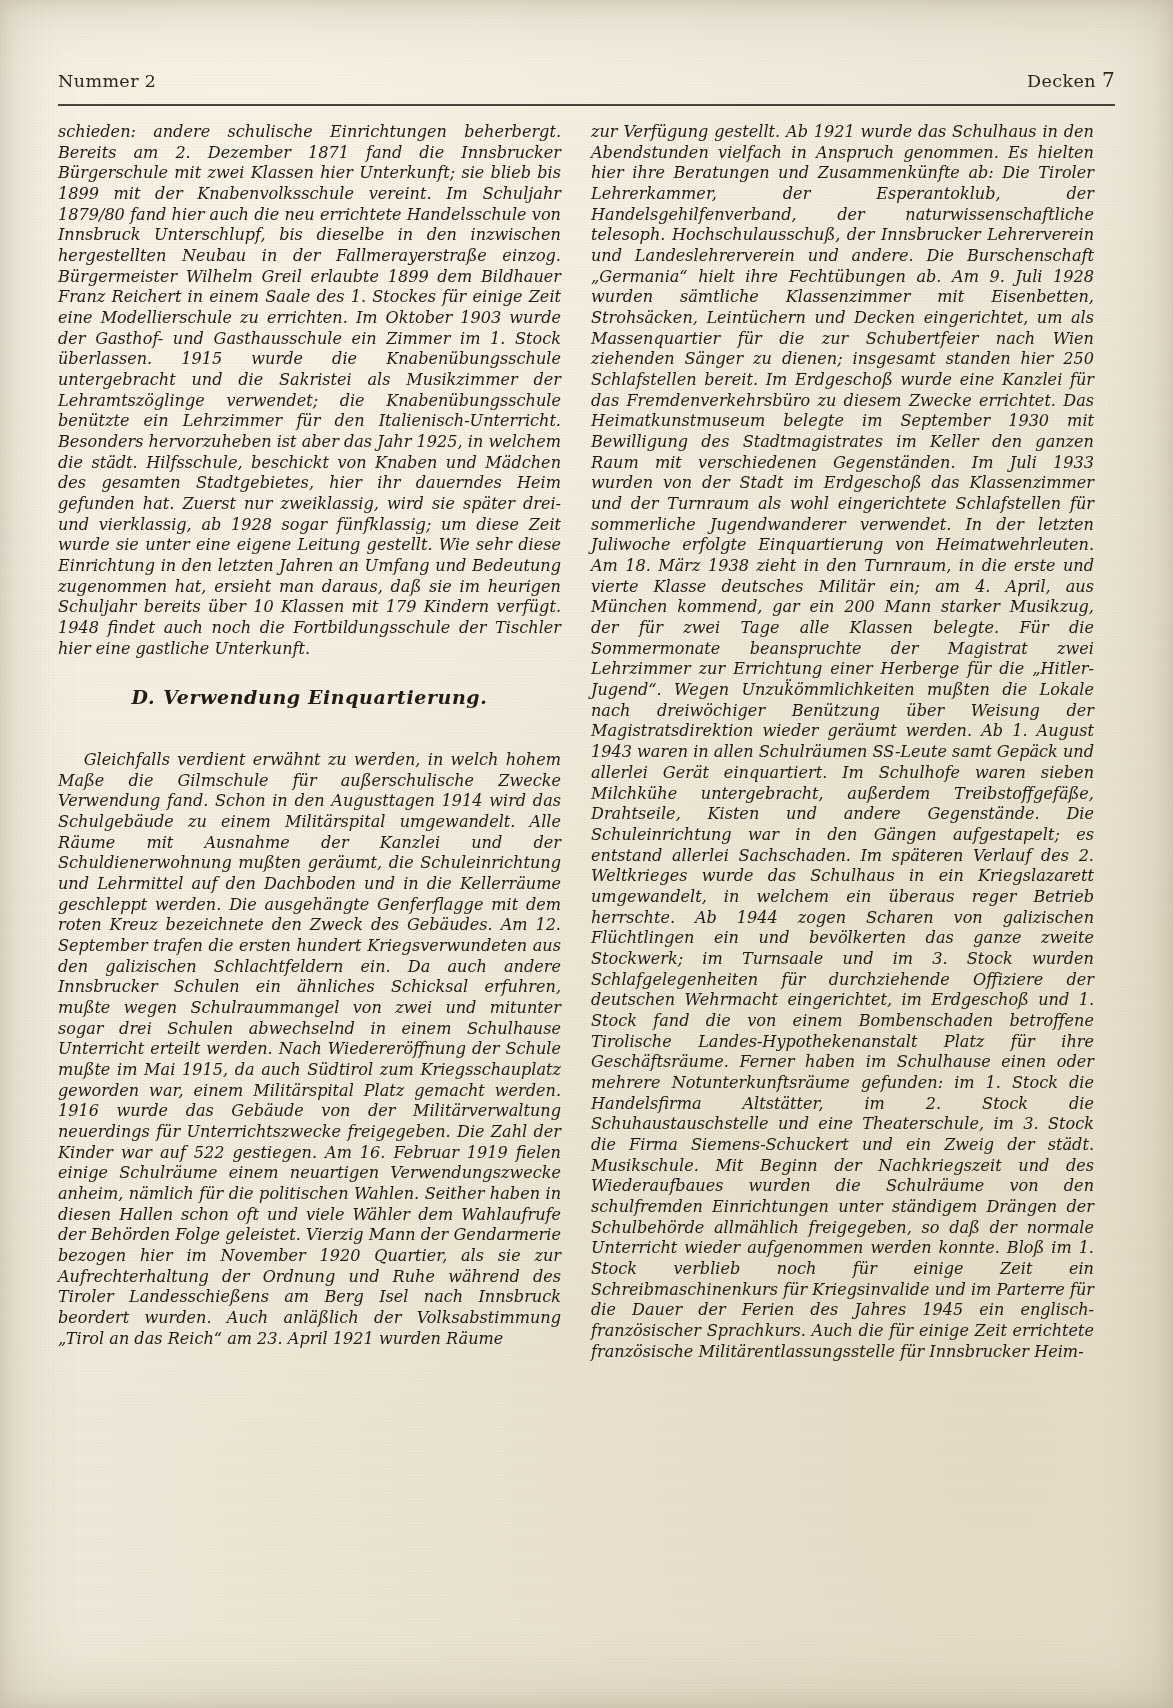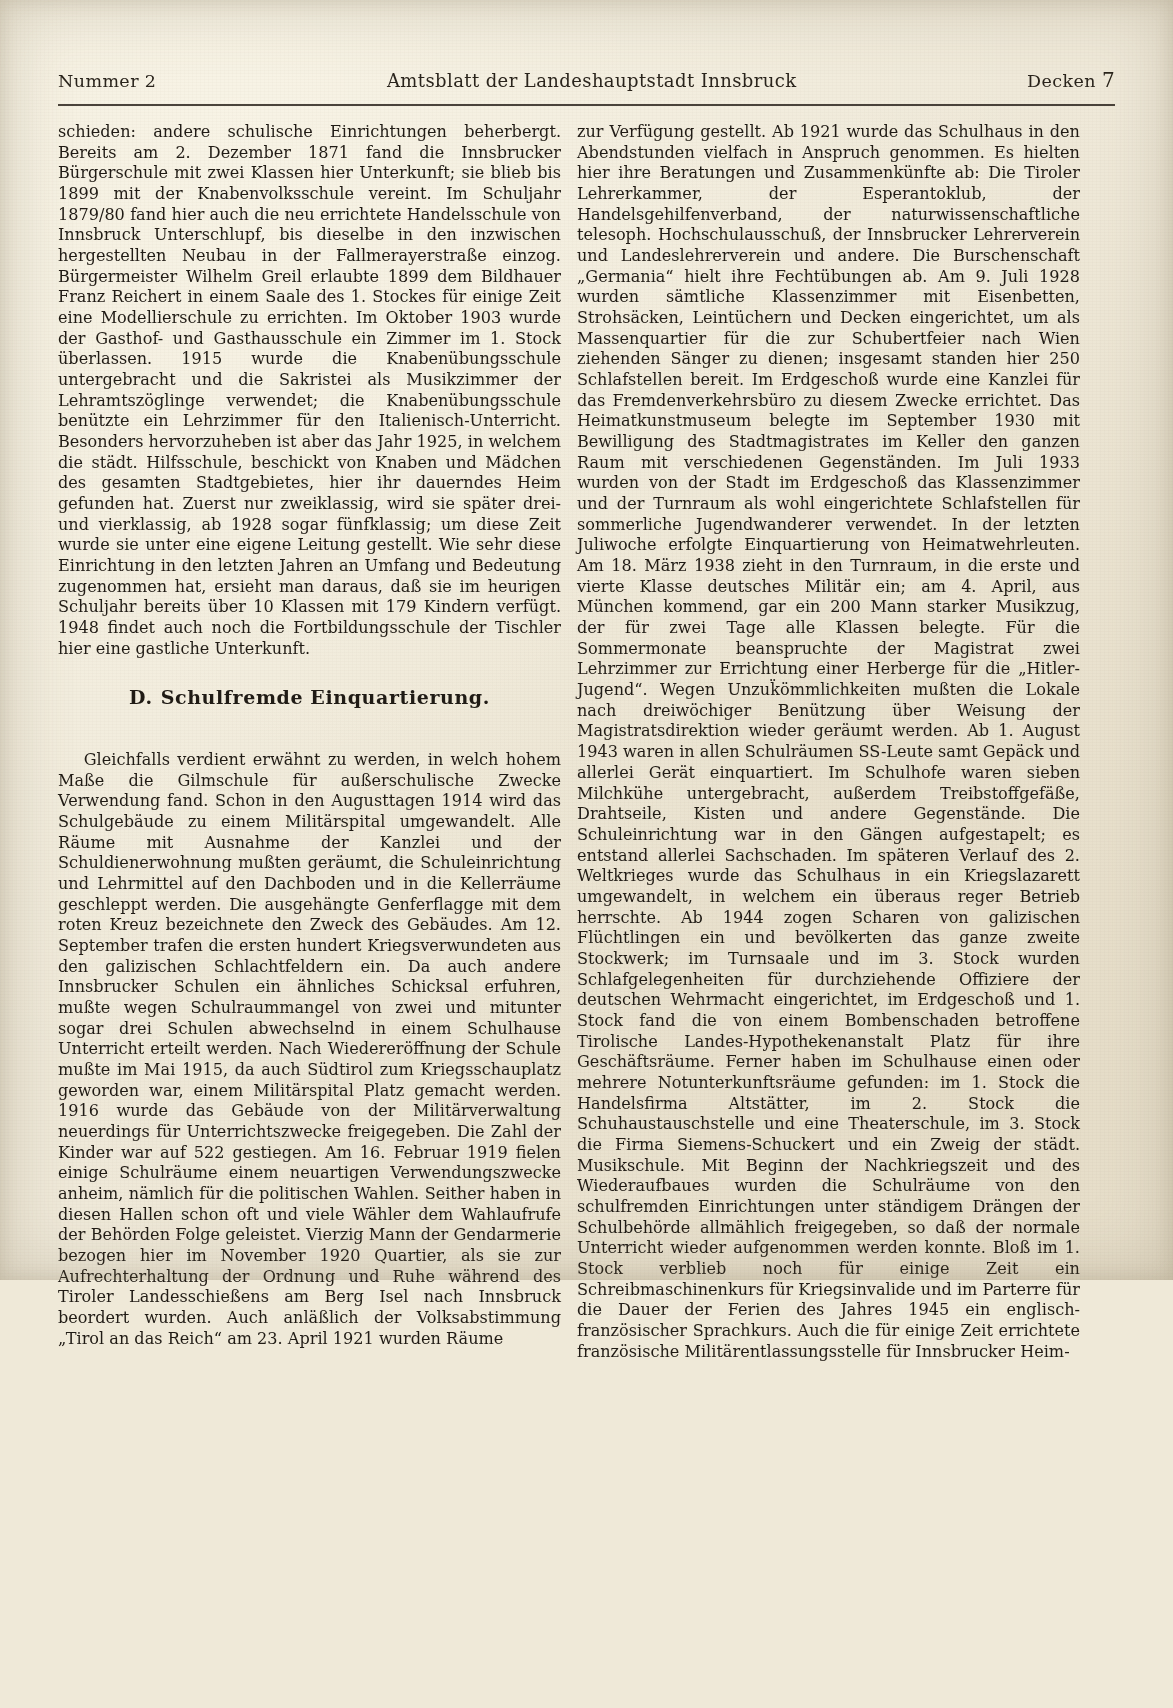--- a/index.html
+++ b/index.html
@@ -10,21 +10,21 @@
     width: 1173px;
     height: 1708px;
     background: #efe9d8;
     font-family: "DejaVu Serif", serif;
     color: #241f19;
     overflow: hidden;
   }
   .page {
     position: relative;
     width: 1173px;
-    height: 1280px;
+    height: 1708px;
     background:
       radial-gradient(ellipse at 20% 10%, rgba(255,252,240,0.55), rgba(0,0,0,0) 60%),
       radial-gradient(ellipse at 85% 85%, rgba(210,196,165,0.35), rgba(0,0,0,0) 65%),
       #efe9d9;
     box-sizing: border-box;
     padding: 0;
   }
   .grain {
     position: absolute;
     inset: 0;
@@ -80,21 +80,22 @@
   }
 
   
   .columns {
     position: absolute;
     top: 122px;
     left: 58px;
     right: 58px;
     bottom: 48px;
     display: flex;
-    gap: 16px;
+    gap: 30px;
+    font-style: italic;
   }
   .col {
     width: 503px;
     font-size: 16.1px;
     line-height: 1.285;
     text-align: justify;
     text-justify: inter-word;
     hyphens: manual;
     color: #201b15;
   }
@@ -117,35 +118,34 @@
     margin-right: 8px;
   }
 </style>
 </head>
 <body>
 
 <div class="page">
 
   <div class="runhead">
     <div class="rh-left">Nummer 2</div>
-    <div class="rh-center">Amtsblatt der Landeshauptstadt Innsbruck</div>
     <div class="rh-right">
       <span>Decken</span><span class="pg">7</span>
     </div>
   </div>
 
   <div class="rule"></div>
 
   <div class="columns">
 
     <div class="col">
       <p>schieden: andere schulische Einrichtungen beherbergt. Bereits am 2. Dezember 1871 fand die Innsbrucker Bürgerschule mit zwei Klassen hier Unterkunft; sie blieb bis 1899 mit der Knabenvolksschule vereint. Im Schuljahr 1879/80 fand hier auch die neu errichtete Handelsschule von Innsbruck Unterschlupf, bis dieselbe in den inzwischen hergestellten Neubau in der Fallmerayerstraße einzog. Bürgermeister Wilhelm Greil erlaubte 1899 dem Bildhauer Franz Reichert in einem Saale des 1. Stockes für einige Zeit eine Modellierschule zu errichten. Im Oktober 1903 wurde der Gasthof- und Gasthausschule ein Zimmer im 1. Stock überlassen. 1915 wurde die Knabenübungsschule untergebracht und die Sakristei als Musikzimmer der Lehramtszöglinge verwendet; die Knabenübungsschule benützte ein Lehrzimmer für den Italienisch-Unterricht. Besonders hervorzuheben ist aber das Jahr 1925, in welchem die städt. Hilfsschule, beschickt von Knaben und Mädchen des gesamten Stadtgebietes, hier ihr dauerndes Heim gefunden hat. Zuerst nur zweiklassig, wird sie später drei- und vierklassig, ab 1928 sogar fünfklassig; um diese Zeit wurde sie unter eine eigene Leitung gestellt. Wie sehr diese Einrichtung in den letzten Jahren an Umfang und Bedeutung zugenommen hat, ersieht man daraus, daß sie im heurigen Schuljahr bereits über 10 Klassen mit 179 Kindern verfügt. 1948 findet auch noch die Fortbildungsschule der Tischler hier eine gastliche Unterkunft.</p>
 
       <div class="heading">
-        <span class="sec">D.</span><span>Schulfremde Einquartierung.</span>
+        <span class="sec">D.</span><span>Verwendung Einquartierung.</span>
       </div>
 
       <p class="indent">Gleichfalls verdient erwähnt zu werden, in welch hohem Maße die Gilmschule für außerschulische Zwecke Verwendung fand. Schon in den Augusttagen 1914 wird das Schulgebäude zu einem Militärspital umgewandelt. Alle Räume mit Ausnahme der Kanzlei und der Schuldienerwohnung mußten geräumt, die Schuleinrichtung und Lehrmittel auf den Dachboden und in die Kellerräume geschleppt werden. Die ausgehängte Genferflagge mit dem roten Kreuz bezeichnete den Zweck des Gebäudes. Am 12. September trafen die ersten hundert Kriegsverwundeten aus den galizischen Schlachtfeldern ein. Da auch andere Innsbrucker Schulen ein ähnliches Schicksal erfuhren, mußte wegen Schulraummangel von zwei und mitunter sogar drei Schulen abwechselnd in einem Schulhause Unterricht erteilt werden. Nach Wiedereröffnung der Schule mußte im Mai 1915, da auch Südtirol zum Kriegsschauplatz geworden war, einem Militärspital Platz gemacht werden. 1916 wurde das Gebäude von der Militärverwaltung neuerdings für Unterrichtszwecke freigegeben. Die Zahl der Kinder war auf 522 gestiegen. Am 16. Februar 1919 fielen einige Schulräume einem neuartigen Verwendungszwecke anheim, nämlich für die politischen Wahlen. Seither haben in diesen Hallen schon oft und viele Wähler dem Wahlaufrufe der Behörden Folge geleistet. Vierzig Mann der Gendarmerie bezogen hier im November 1920 Quartier, als sie zur Aufrechterhaltung der Ordnung und Ruhe während des Tiroler Landesschießens am Berg Isel nach Innsbruck beordert wurden. Auch anläßlich der Volksabstimmung „Tirol an das Reich“ am 23. April 1921 wurden Räume</p>
     </div>
 
     <div class="col">
       <p>zur Verfügung gestellt. Ab 1921 wurde das Schulhaus in den Abendstunden vielfach in Anspruch genommen. Es hielten hier ihre Beratungen und Zusammenkünfte ab: Die Tiroler Lehrerkammer, der Esperantoklub, der Handelsgehilfenverband, der naturwissenschaftliche telesoph. Hochschulausschuß, der Innsbrucker Lehrerverein und Landeslehrerverein und andere. Die Burschenschaft „Germania“ hielt ihre Fechtübungen ab. Am 9. Juli 1928 wurden sämtliche Klassenzimmer mit Eisenbetten, Strohsäcken, Leintüchern und Decken eingerichtet, um als Massenquartier für die zur Schubertfeier nach Wien ziehenden Sänger zu dienen; insgesamt standen hier 250 Schlafstellen bereit. Im Erdgeschoß wurde eine Kanzlei für das Fremdenverkehrsbüro zu diesem Zwecke errichtet. Das Heimatkunstmuseum belegte im September 1930 mit Bewilligung des Stadtmagistrates im Keller den ganzen Raum mit verschiedenen Gegenständen. Im Juli 1933 wurden von der Stadt im Erdgeschoß das Klassenzimmer und der Turnraum als wohl eingerichtete Schlafstellen für sommerliche Jugendwanderer verwendet. In der letzten Juliwoche erfolgte Einquartierung von Heimatwehrleuten. Am 18. März 1938 zieht in den Turnraum, in die erste und vierte Klasse deutsches Militär ein; am 4. April, aus München kommend, gar ein 200 Mann starker Musikzug, der für zwei Tage alle Klassen belegte. Für die Sommermonate beanspruchte der Magistrat zwei Lehrzimmer zur Errichtung einer Herberge für die „Hitler-Jugend“. Wegen Unzuk̈ömmlichkeiten mußten die Lokale nach dreiwöchiger Benützung über Weisung der Magistratsdirektion wieder geräumt werden. Ab 1. August 1943 waren in allen Schulräumen SS-Leute samt Gepäck und allerlei Gerät einquartiert. Im Schulhofe waren sieben Milchkühe untergebracht, außerdem Treibstoffgefäße, Drahtseile, Kisten und andere Gegenstände. Die Schuleinrichtung war in den Gängen aufgestapelt; es entstand allerlei Sachschaden. Im späteren Verlauf des 2. Weltkrieges wurde das Schulhaus in ein Kriegslazarett umgewandelt, in welchem ein überaus reger Betrieb herrschte. Ab 1944 zogen Scharen von galizischen Flüchtlingen ein und bevölkerten das ganze zweite Stockwerk; im Turnsaale und im 3. Stock wurden Schlafgelegenheiten für durchziehende Offiziere der deutschen Wehrmacht eingerichtet, im Erdgeschoß und 1. Stock fand die von einem Bombenschaden betroffene Tirolische Landes-Hypothekenanstalt Platz für ihre Geschäftsräume. Ferner haben im Schulhause einen oder mehrere Notunterkunftsräume gefunden: im 1. Stock die Handelsfirma Altstätter, im 2. Stock die Schuhaustauschstelle und eine Theaterschule, im 3. Stock die Firma Siemens-Schuckert und ein Zweig der städt. Musikschule. Mit Beginn der Nachkriegszeit und des Wiederaufbaues wurden die Schulräume von den schulfremden Einrichtungen unter ständigem Drängen der Schulbehörde allmählich freigegeben, so daß der normale Unterricht wieder aufgenommen werden konnte. Bloß im 1. Stock verblieb noch für einige Zeit ein Schreibmaschinenkurs für Kriegsinvalide und im Parterre für die Dauer der Ferien des Jahres 1945 ein englisch-französischer Sprachkurs. Auch die für einige Zeit errichtete französische Militärentlassungsstelle für Innsbrucker Heim-</p>
     </div>
 
   </div>

